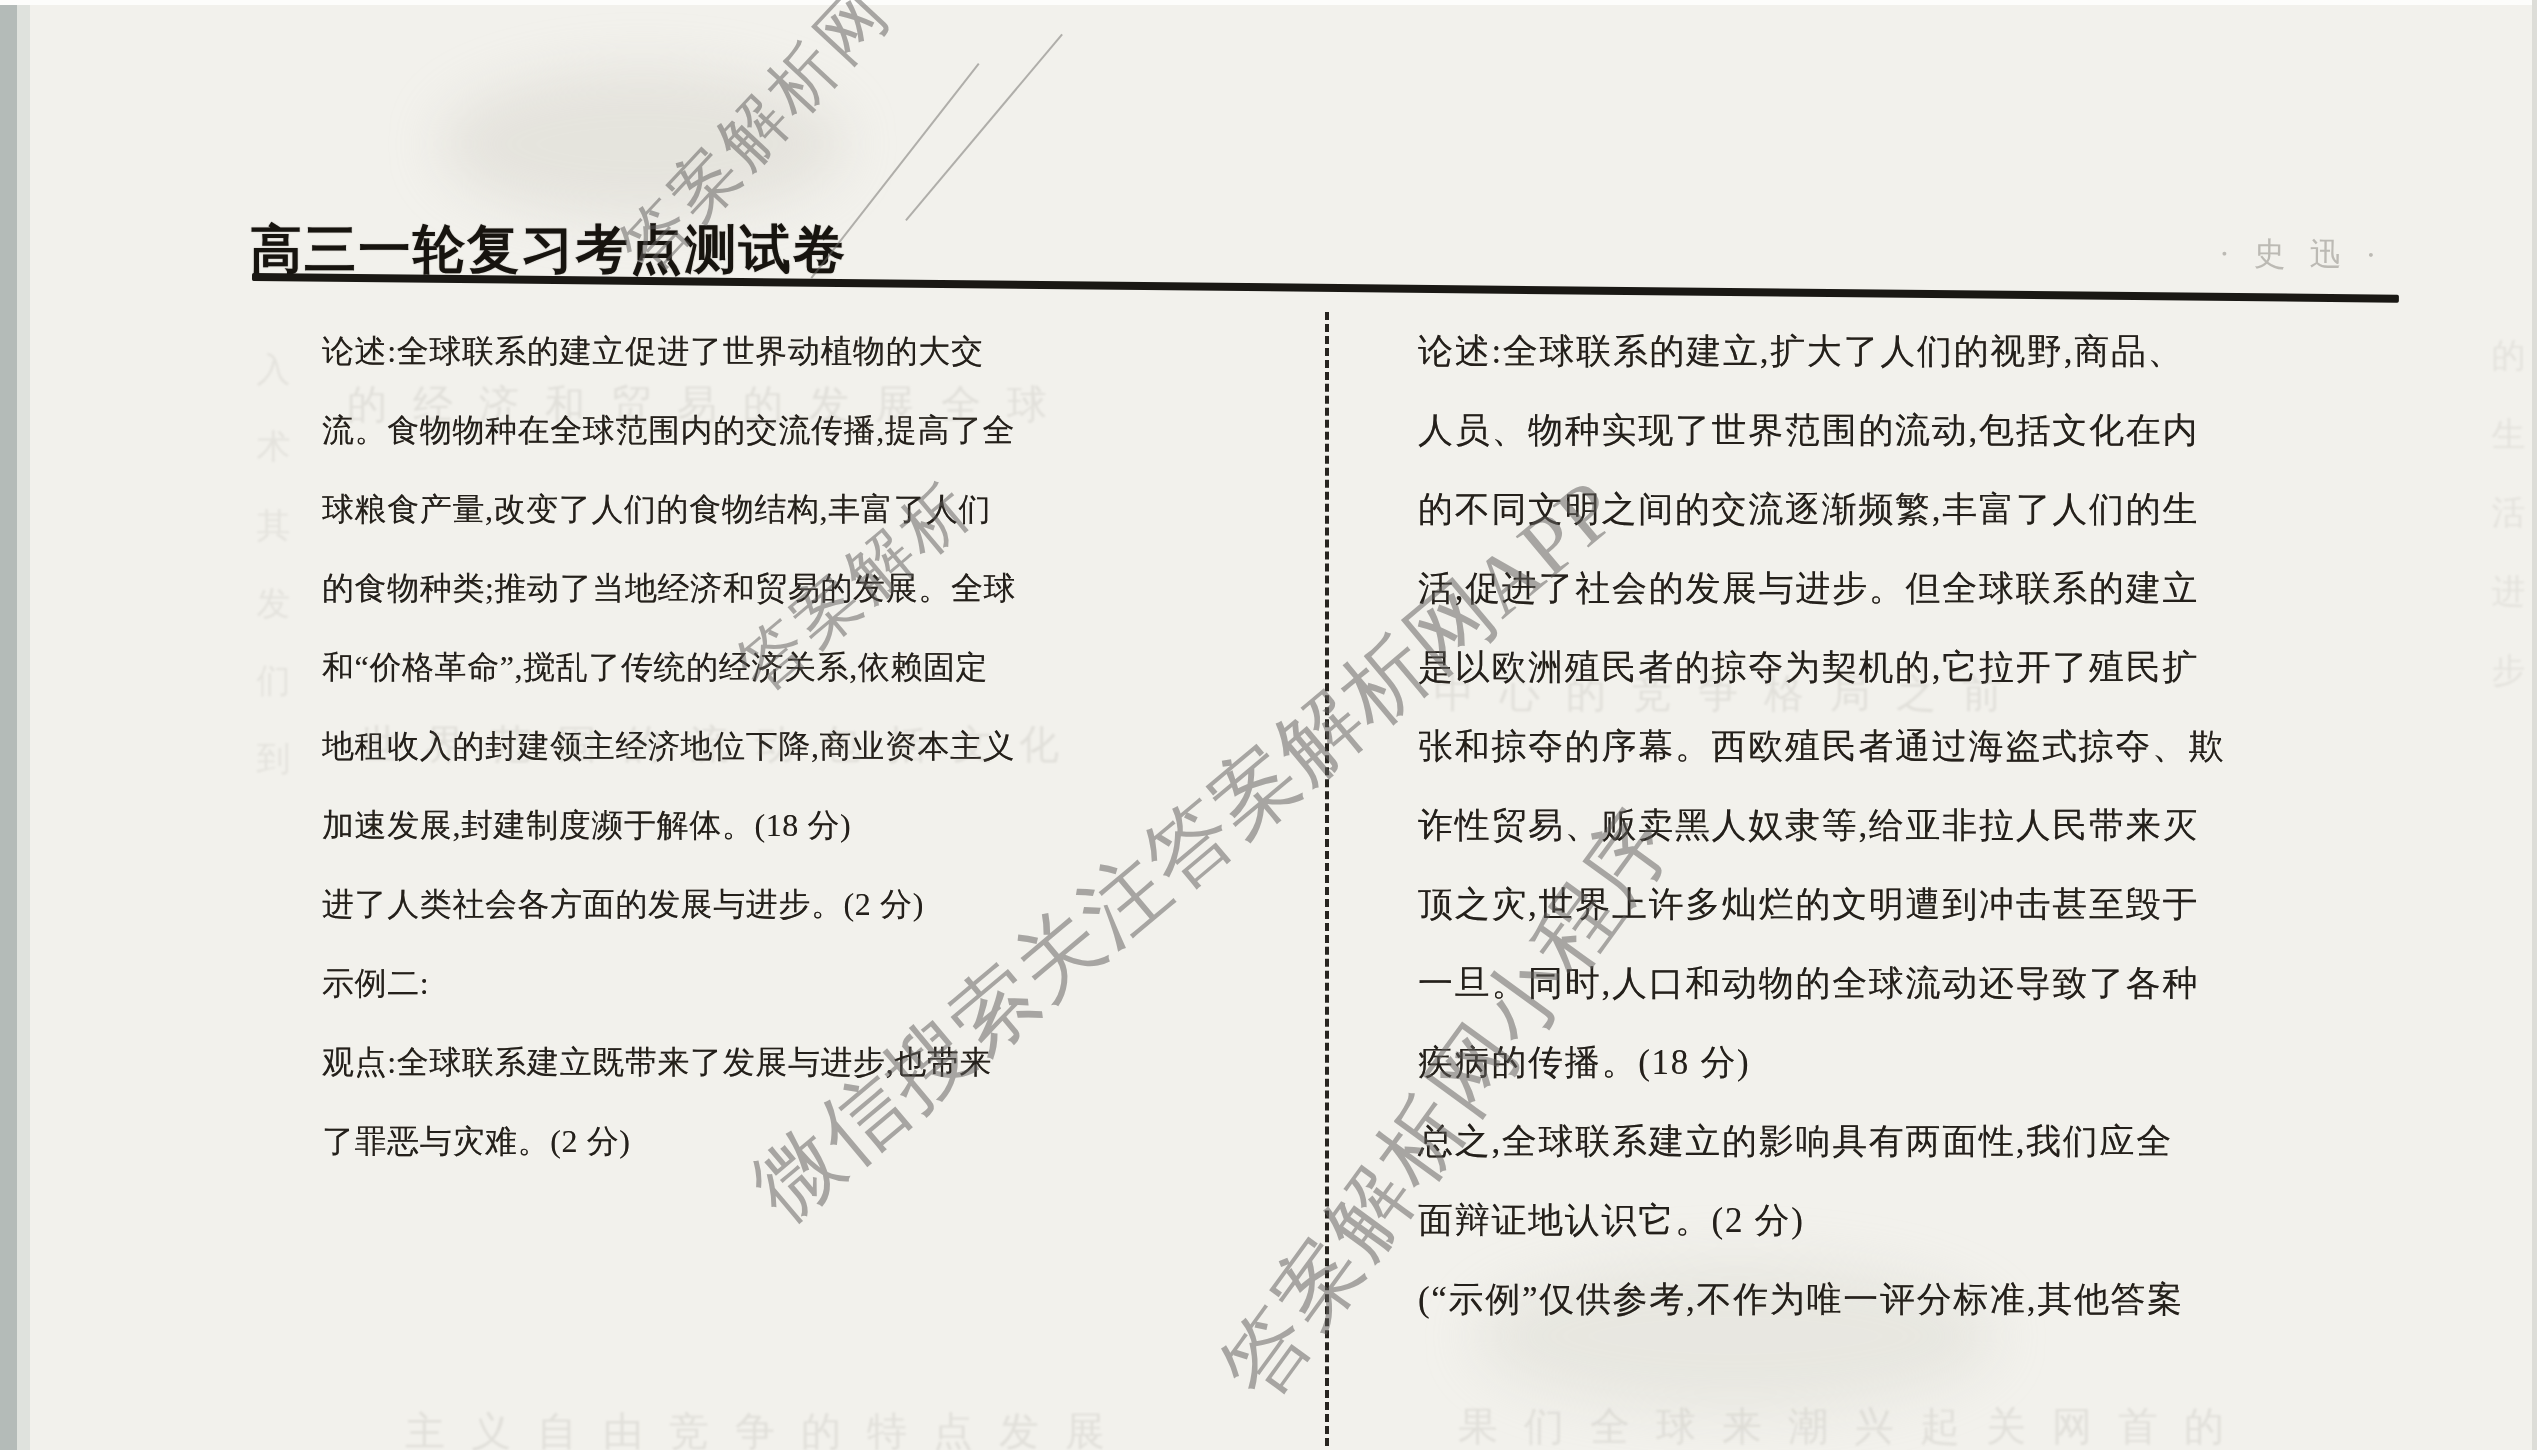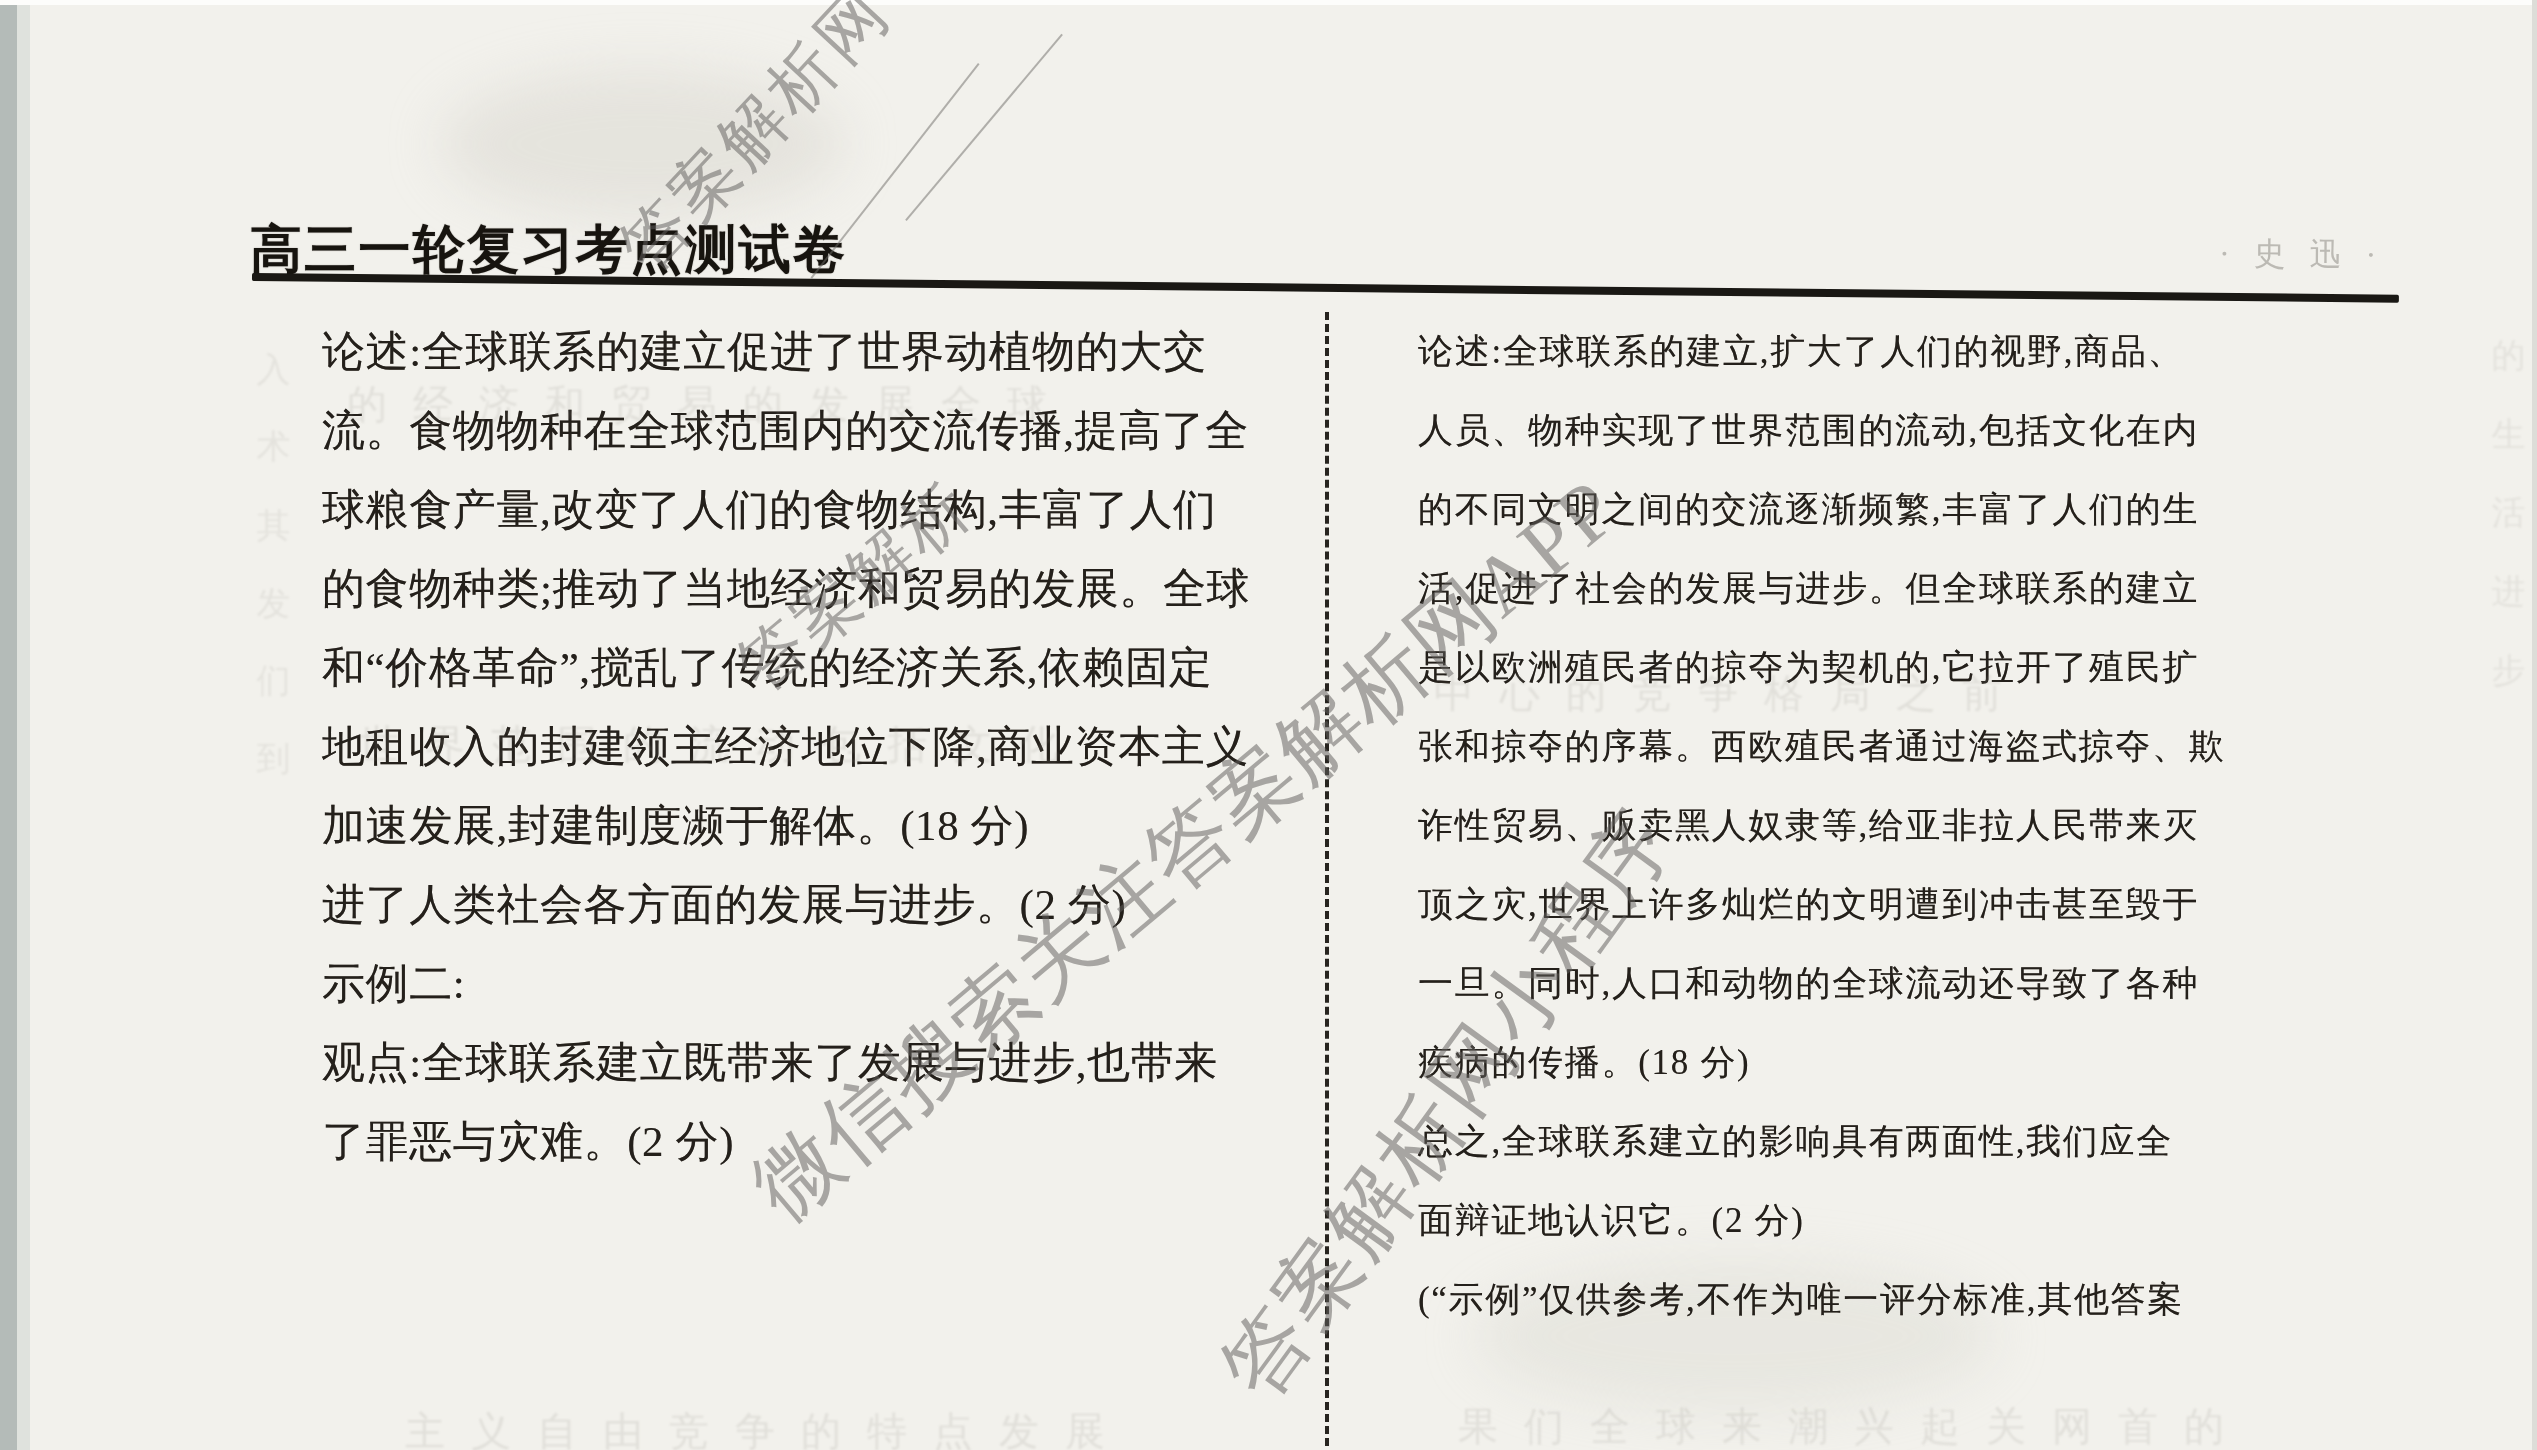--- a/index.html
+++ b/index.html
@@ -37,21 +37,21 @@
     transform:rotate(0.4deg);
   }
 
   
   .divider{
     position:absolute;left:1325px;top:312px;height:1134px;width:0;
     border-left:4px dashed #27241f;
   }
   .col{position:absolute;top:312px;color:#24201b;text-shadow:0 0 0.6px rgba(45,38,30,.5);}
   .col .line{display:block;height:79px;line-height:79px;white-space:nowrap;}
-  .col-left{left:322px;width:1001px;font-size:43px;letter-spacing:0.6px;}
+  .col-left{left:322px;width:1001px;font-size:32px;letter-spacing:0.6px;}
   .col-right{left:1418px;width:1076px;font-size:35px;letter-spacing:1.7px;}
 
   
   .wm{
     position:absolute;color:rgba(97,96,93,.52);
     white-space:nowrap;font-weight:400;
     transform-origin:0 50%;
   }
   .wm1{left:633px;top:215px;font-size:67px;letter-spacing:4.6px;transform:rotate(-47deg);}
   .wm2{left:747px;top:632px;font-size:66px;letter-spacing:4.6px;transform:rotate(-40deg);}

